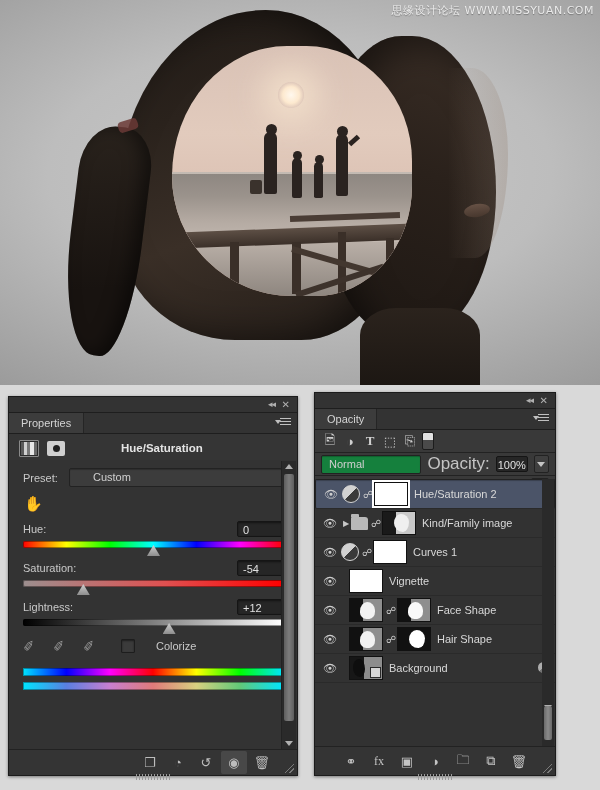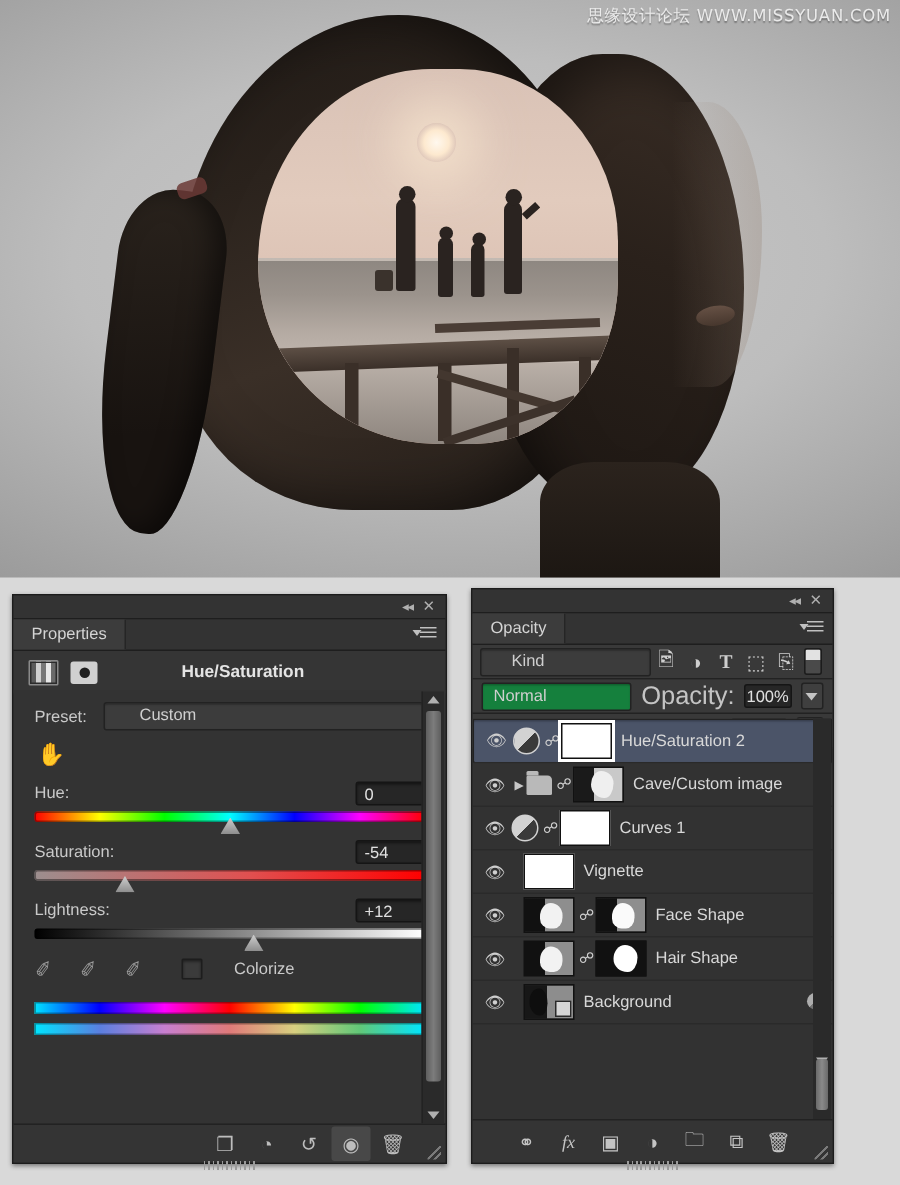--- a/index.html
+++ b/index.html
@@ -559,21 +559,20 @@
     <span class="tab">Opacity</span>
     <span class="panel-menu">
       <span class="car"></span>
         <i></i>
         <i></i>
         <i></i>
     </span>
   </div>
 
   <div class="lay-filter">
-    <span class="kind-sel">Kind</span>
     <span class="fico">🖻</span>
     <span class="fico">◑</span>
     <span class="fico" style="font-family:'Liberation Serif',serif;font-weight:bold;">T</span>
     <span class="fico">⬚</span>
     <span class="fico">⎘</span>
     <span class="toggle-sw"></span>
   </div>
 
   <div class="blend-row">
     <span class="blend-sel">Normal</span>
@@ -606,21 +605,21 @@
       <span class="thumb-box thumb-mask-white sel-out"></span>
       <span class="layer-name">Hue/Saturation 2</span>
     </div>
 
     <div class="layer-row">
       <span class="eye">👁</span>
       <span class="tri">▶</span>
       <span class="folder-ico"></span>
       <span class="chain">☍</span>
       <span class="thumb-box thumb-cave"></span>
-      <span class="layer-name">Cave/Custom image</span>
+      <span class="layer-name">Kind/Family image</span>
     </div>
 
     <div class="layer-row">
       <span class="eye">👁</span>
       <span class="adj-ico"></span>
       <span class="chain">☍</span>
       <span class="thumb-box thumb-mask-white"></span>
       <span class="layer-name">Curves 1</span>
     </div>
 
@@ -660,21 +659,21 @@
     </div>
   </div>
 
   <div class="lay-vscroll">
     <span class="dn"></span>
     <span class="thumb"></span>
   </div>
 
   <div class="lay-foot">
     <span class="lfi">⚭</span>
-    <span class="lfi" style="font-family:'Liberation Serif',serif;font-style:italic;font-size:12px;">fx</span>
+    <span class="lfi" style="font-family:'Liberation Serif',serif;font-size:12px;">fx</span>
     <span class="lfi">▣</span>
     <span class="lfi">◑</span>
     <span class="lfi">🗀</span>
     <span class="lfi">⧉</span>
     <span class="lfi">🗑</span>
     <span class="grip"></span>
   </div>
   <span class="bottom-grip"></span>
 </div>
 

